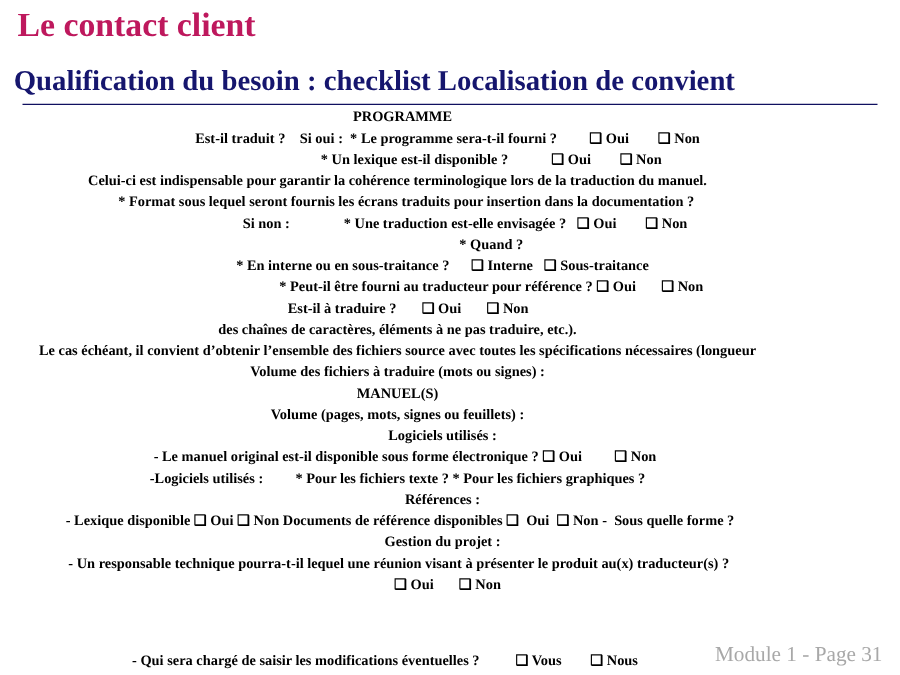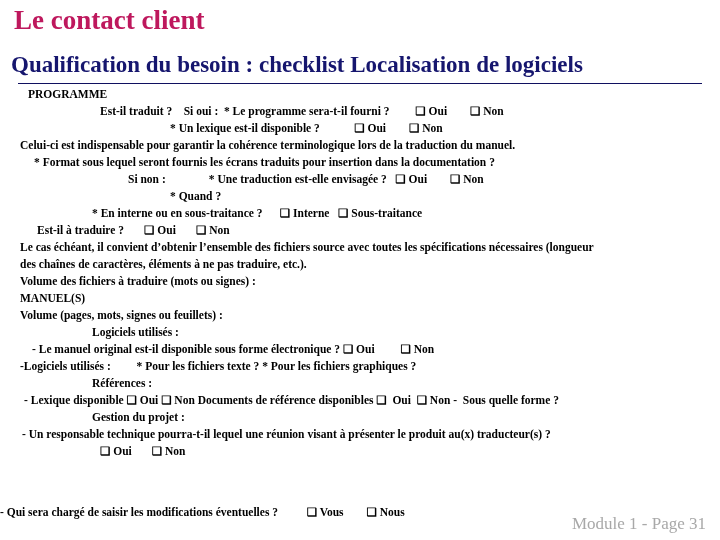--- a/index.html
+++ b/index.html
@@ -49,20 +49,21 @@
     width: 684px;
     height: 0;
     border-top: 1.6px solid #101060;
   }
   
   .body-block {
     position: absolute;
     left: 0;
     top: 86px;
     width: 616px;
+    text-align: center;
   }
   .line {
     font-size: 11.5px;
     font-weight: bold;
     line-height: 17px;
     height: 17px;
     white-space: pre;
     color: #000000;
     font-family: "Liberation Serif", "DejaVu Serif", serif;
   }
@@ -77,36 +78,37 @@
     white-space: nowrap;
   }
 </style>
 </head>
 <body>
 
 <div class="slide">
 
   <div class="title">Le contact client</div>
 
-  <div class="subtitle">Qualification du besoin : checklist Localisation de logiciels</div>
+  <div class="subtitle">Qualification du besoin : checklist Localisation de convient</div>
 
   <div class="title-rule"></div>
 
   <div class="body-block">
       <div class="line" style="padding-left: 28px;">PROGRAMME</div>
       <div class="line" style="padding-left: 100px;">Est-il traduit ?    Si oui :  * Le programme sera-t-il fourni ?         ❑ Oui        ❑ Non</div>
       <div class="line" style="padding-left: 170px;">* Un lexique est-il disponible ?            ❑ Oui        ❑ Non</div>
       <div class="line" style="padding-left: 20px;">Celui-ci est indispensable pour garantir la cohérence terminologique lors de la traduction du manuel.</div>
       <div class="line" style="padding-left: 34px;">* Format sous lequel seront fournis les écrans traduits pour insertion dans la documentation ?</div>
       <div class="line" style="padding-left: 128px;">Si non :               * Une traduction est-elle envisagée ?   ❑ Oui        ❑ Non</div>
       <div class="line" style="padding-left: 170px;">* Quand ?</div>
       <div class="line" style="padding-left: 92px;">* En interne ou en sous-traitance ?      ❑ Interne   ❑ Sous-traitance</div>
+      <div class="line" style="padding-left: 170px;">* Peut-il être fourni au traducteur pour référence ? ❑ Oui       ❑ Non</div>
       <div class="line" style="padding-left: 37px;">Est-il à traduire ?       ❑ Oui       ❑ Non</div>
+      <div class="line" style="padding-left: 20px;">des chaînes de caractères, éléments à ne pas traduire, etc.).</div>
       <div class="line" style="padding-left: 20px;">Le cas échéant, il convient d’obtenir l’ensemble des fichiers source avec toutes les spécifications nécessaires (longueur</div>
-      <div class="line" style="padding-left: 20px;">des chaînes de caractères, éléments à ne pas traduire, etc.).</div>
       <div class="line" style="padding-left: 20px;">Volume des fichiers à traduire (mots ou signes) :</div>
       <div class="line" style="padding-left: 20px;">MANUEL(S)</div>
       <div class="line" style="padding-left: 20px;">Volume (pages, mots, signes ou feuillets) :</div>
       <div class="line" style="padding-left: 92px;">Logiciels utilisés :</div>
       <div class="line" style="padding-left: 32px; font-family: Liberation Serif, serif;">- Le manuel original est-il disponible sous forme électronique ? ❑ Oui         ❑ Non</div>
       <div class="line" style="padding-left: 20px;">-Logiciels utilisés :         * Pour les fichiers texte ? * Pour les fichiers graphiques ?</div>
       <div class="line" style="padding-left: 92px;">Références :</div>
       <div class="line" style="padding-left: 24px;">- Lexique disponible ❑ Oui ❑ Non Documents de référence disponibles ❑  Oui  ❑ Non -  Sous quelle forme ?</div>
       <div class="line" style="padding-left: 92px;">Gestion du projet :</div>
       <div class="line" style="padding-left: 22px;">- Un responsable technique pourra-t-il lequel une réunion visant à présenter le produit au(x) traducteur(s) ?</div>

